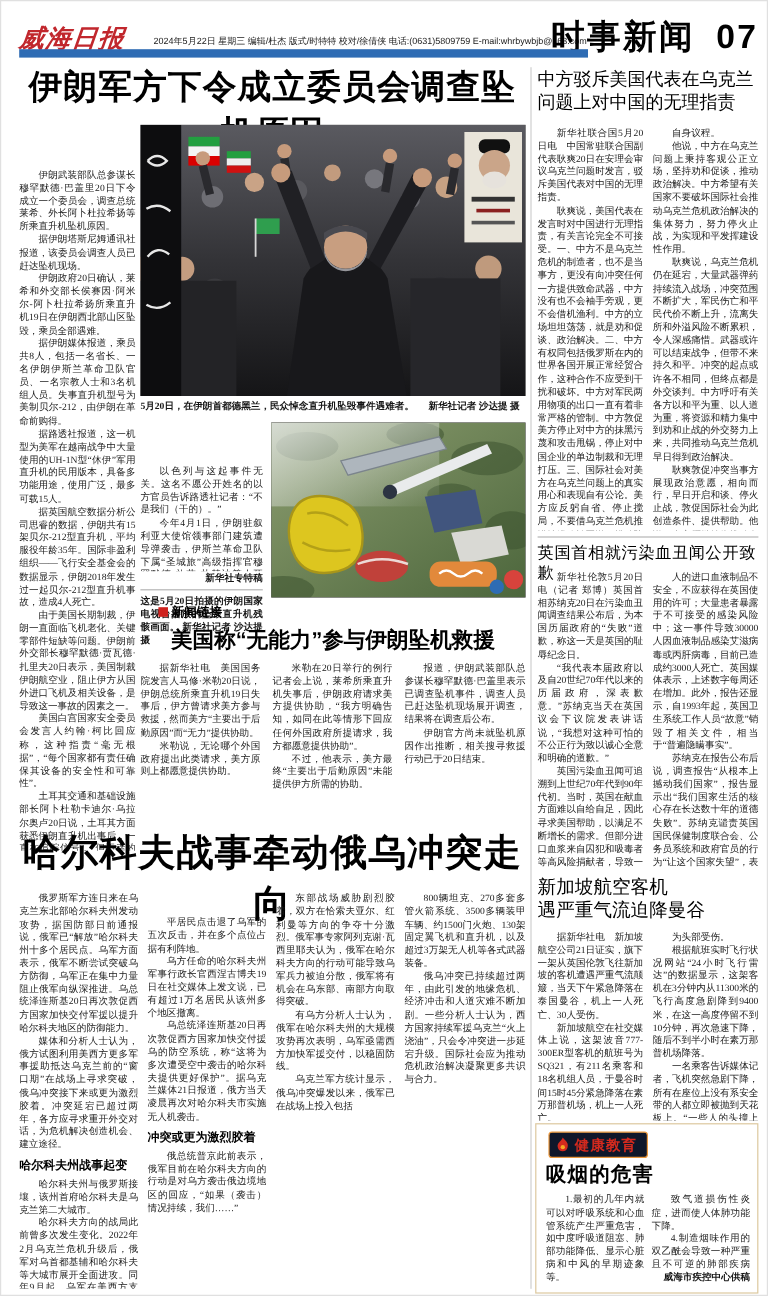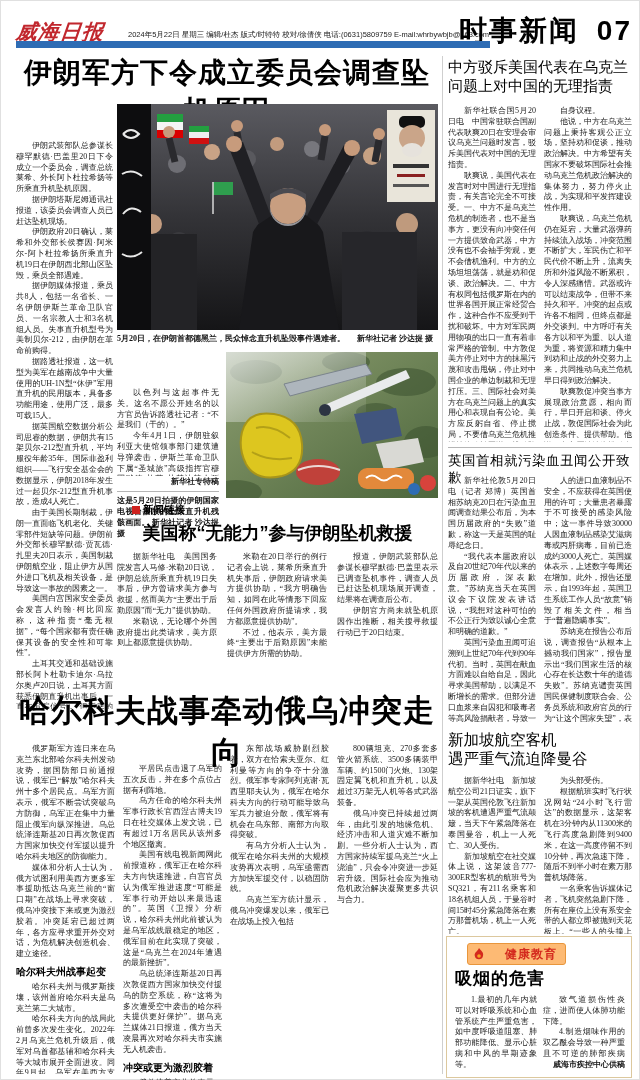--- a/index.html
+++ b/index.html
@@ -30,22 +30,22 @@
   .creditLine{font-weight:bold;font-size:8px;text-align:right;line-height:11px;}
   .hrule{background:#b5b5b5;height:1px;}
   .vrule{left:442px;top:56px;width:1px;height:1018px;background:#cfcfcf;}
   .photo{position:absolute;overflow:hidden;background:#444;}
   .photo svg{display:block;width:100%;height:100%;}
   
   .nlTag{left:132px;top:503px;font-family:"Liberation Sans",sans-serif;font-weight:bold;font-size:10.5px;color:#000;}
   .nlTag .sq{display:inline-block;width:8px;height:8px;background:#cf231f;margin-right:3px;vertical-align:-1px;}
   
   .healthBox{left:446px;top:936px;width:186px;height:142px;border:1px solid #dcc89e;box-sizing:border-box;}
-  .healthChip{position:absolute;left:20px;top:6px;height:20px;padding:0 8px 0 4px;background:#fdba74;
-              border:1px solid #e8963c;border-radius:3px;display:flex;align-items:center;gap:19px;}
+  .healthChip{position:absolute;left:10px;top:6px;height:20px;padding:0 8px 0 4px;background:#0f172a;
+              border:1px solid #e8963c;border-radius:3px;display:flex;align-items:center;gap:3px;}
   .healthChip .txt{font-family:"Liberation Sans",sans-serif;font-weight:bold;font-size:12px;color:#d42a1e;letter-spacing:1px;}
   .healthTitle{position:absolute;left:8px;top:30px;font-size:17px;font-weight:bold;color:#000;
                font-family:"Liberation Serif",serif;letter-spacing:1px;}
 </style>
 </head>
 <body>
 
 <div class="page">
 
   <div class="abs masthead">威海日报</div>
@@ -237,21 +237,20 @@
     <div class="subhead">哈尔科夫州战事起变</div>
     <div class="col">
         <p>哈尔科夫州与俄罗斯接壤，该州首府哈尔科夫是乌克兰第二大城市。</p>
         <p>哈尔科夫方向的战局此前曾多次发生变化。2022年2月乌克兰危机升级后，俄军对乌首都基辅和哈尔科夫等大城市展开全面进攻。同年9月起，乌军在美西方支持下发动反攻，重新控制哈尔科夫州大部分地区。</p>
       </div>
   </div>
   <div class="abs" style="left:123px;top:744px;width:99px;height:330px;overflow:hidden;margin-top:20px;">
     <div class="col">
         <p>平居民点击退了乌军的五次反击，并在多个点位占据有利阵地。</p>
         <p>乌方任命的哈尔科夫州军事行政长官西涅古博夫19日在社交媒体上发文说，已有超过1万名居民从该州多个地区撤离。</p>
-        <p>美国有线电视新闻网此前报道称，俄军正在哈尔科夫方向快速推进，白宫官员认为俄军推进速度“可能是军事行动开始以来最迅速的”。英国《卫报》分析说，哈尔科夫州此前被认为是乌军战线最稳定的地区，俄军目前在此实现了突破，这是“乌克兰在2024年遭遇的最新挫折”。</p>
         <p>乌总统泽连斯基20日再次敦促西方国家加快交付援乌的防空系统，称“这将为多次遭受空中袭击的哈尔科夫提供更好保护”。据乌克兰媒体21日报道，俄方当天凌晨再次对哈尔科夫市实施无人机袭击。</p>
       </div>
     <div class="subhead">冲突或更为激烈胶着</div>
     <div class="col">
         <p>俄总统普京此前表示，俄军目前在哈尔科夫方向的行动是对乌方袭击俄边境地区的回应，“如果（袭击）情况持续，我们……”</p>
       </div>
   </div>
   <div class="abs col" style="left:230px;top:744px;width:99px;height:330px;">
       <p>东部战场威胁剧烈胶着，双方在恰索夫亚尔、红利曼等方向的争夺十分激烈。俄军事专家阿列克谢·瓦西里耶夫认为，俄军在哈尔科夫方向的行动可能导致乌军兵力被迫分散，俄军将有机会在乌东部、南部方向取得突破。</p>
       <p>有乌方分析人士认为，俄军在哈尔科夫州的大规模攻势再次表明，乌军亟需西方加快军援交付，以稳固防线。</p>

